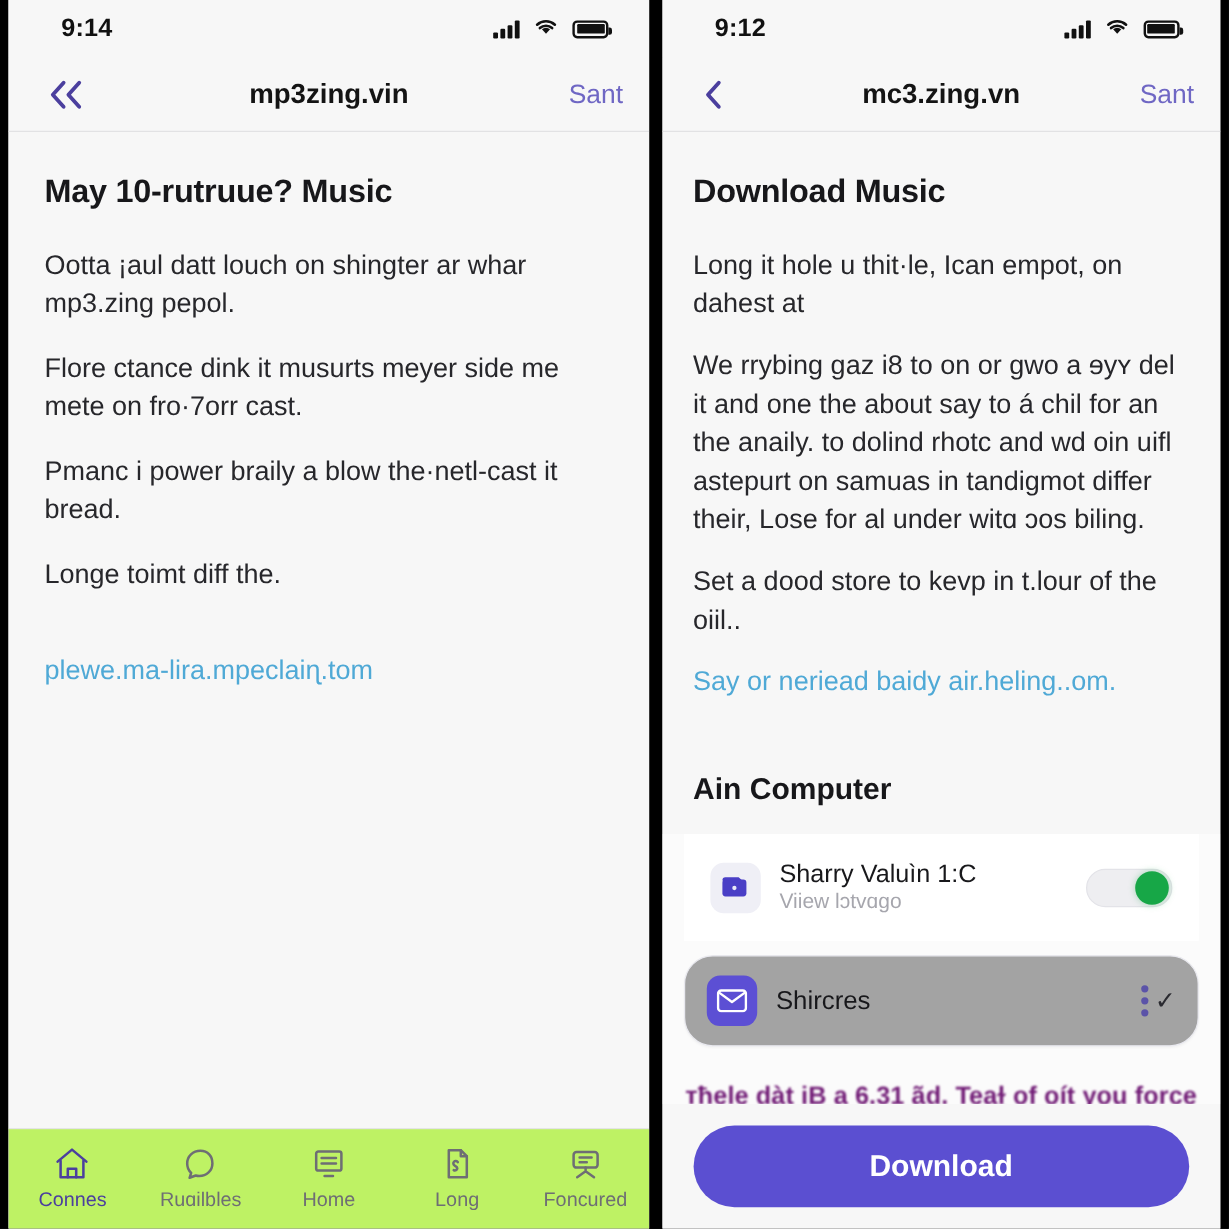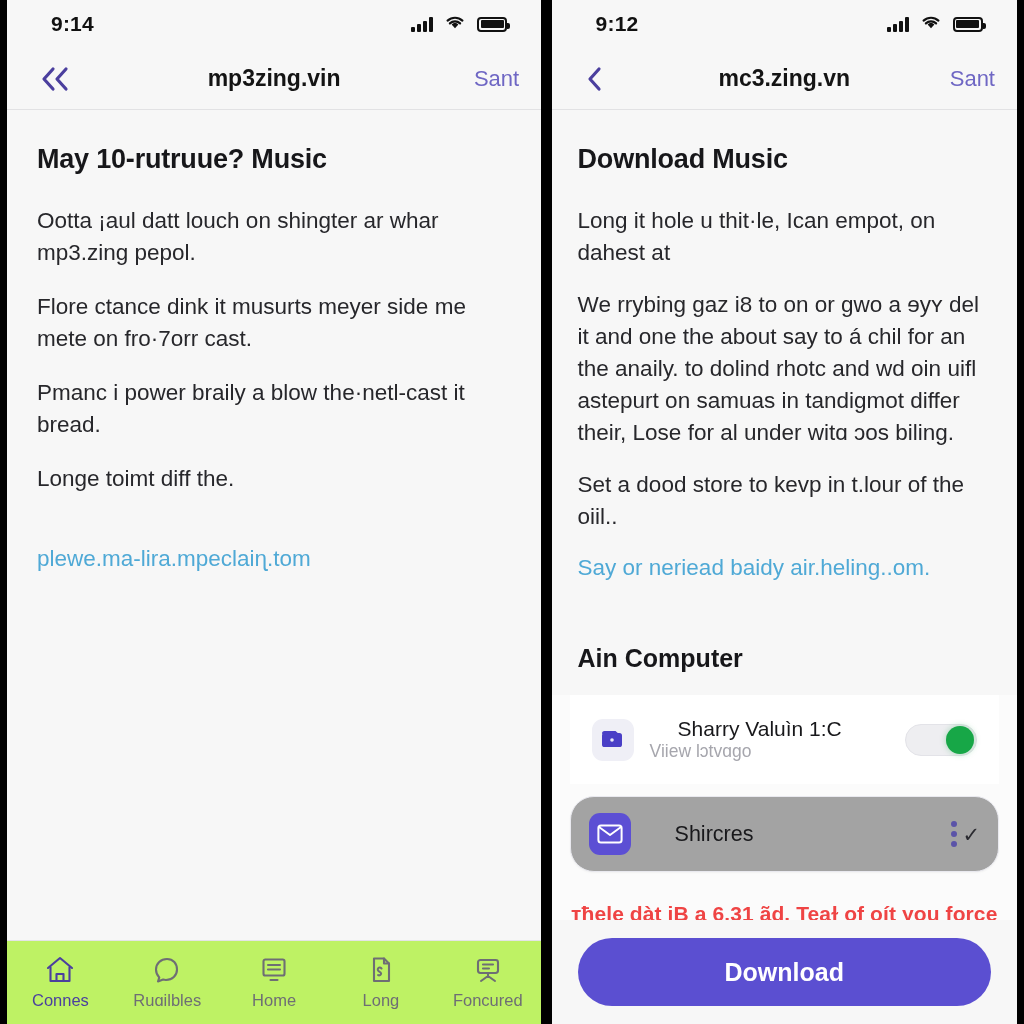--- a/index.html
+++ b/index.html
@@ -175,21 +175,20 @@
   }
   .icon-wallet { background: #efeff6; }
   .icon-mail   { background: #5c4fd4; }
   .card-text { flex: 1 1 auto; min-width: 0; }
   .card-title {
     font-size: 21px;
     color: #18181b;
     font-weight: 500;
     white-space: nowrap;
     overflow: hidden;
-    margin-left: 28px;
   }
   .card-sub {
     font-size: 17.5px;
     color: #a6a6ad;
     margin-top: 3px;
     white-space: nowrap;
     overflow: hidden;
   }
   .card-title-only { font-size: 21.5px; color: #18181b; }
 
@@ -217,21 +216,21 @@
   .kebab-wrap { display: flex; align-items: center; gap: 5px; flex: 0 0 auto; cursor: pointer; }
   .kebab { display: flex; flex-direction: column; gap: 4px; }
   .kebab i { width: 6px; height: 6px; border-radius: 50%; background: #5b53a8; display:block; }
   .check { font-size: 21px; color: #2a2a30; line-height: 1; }
 
   
   .blur-note {
     text-align: center;
     font-size: 21px;
     font-weight: bold;
-    color: #ef4444;
+    color: #701a75;
     margin-top: 30px;
     filter: blur(0.7px);
     letter-spacing: .1px;
   }
 
   
   .cta-bar {
     flex: 0 0 104px;
     background: #f7f7f7;
     display: flex;

